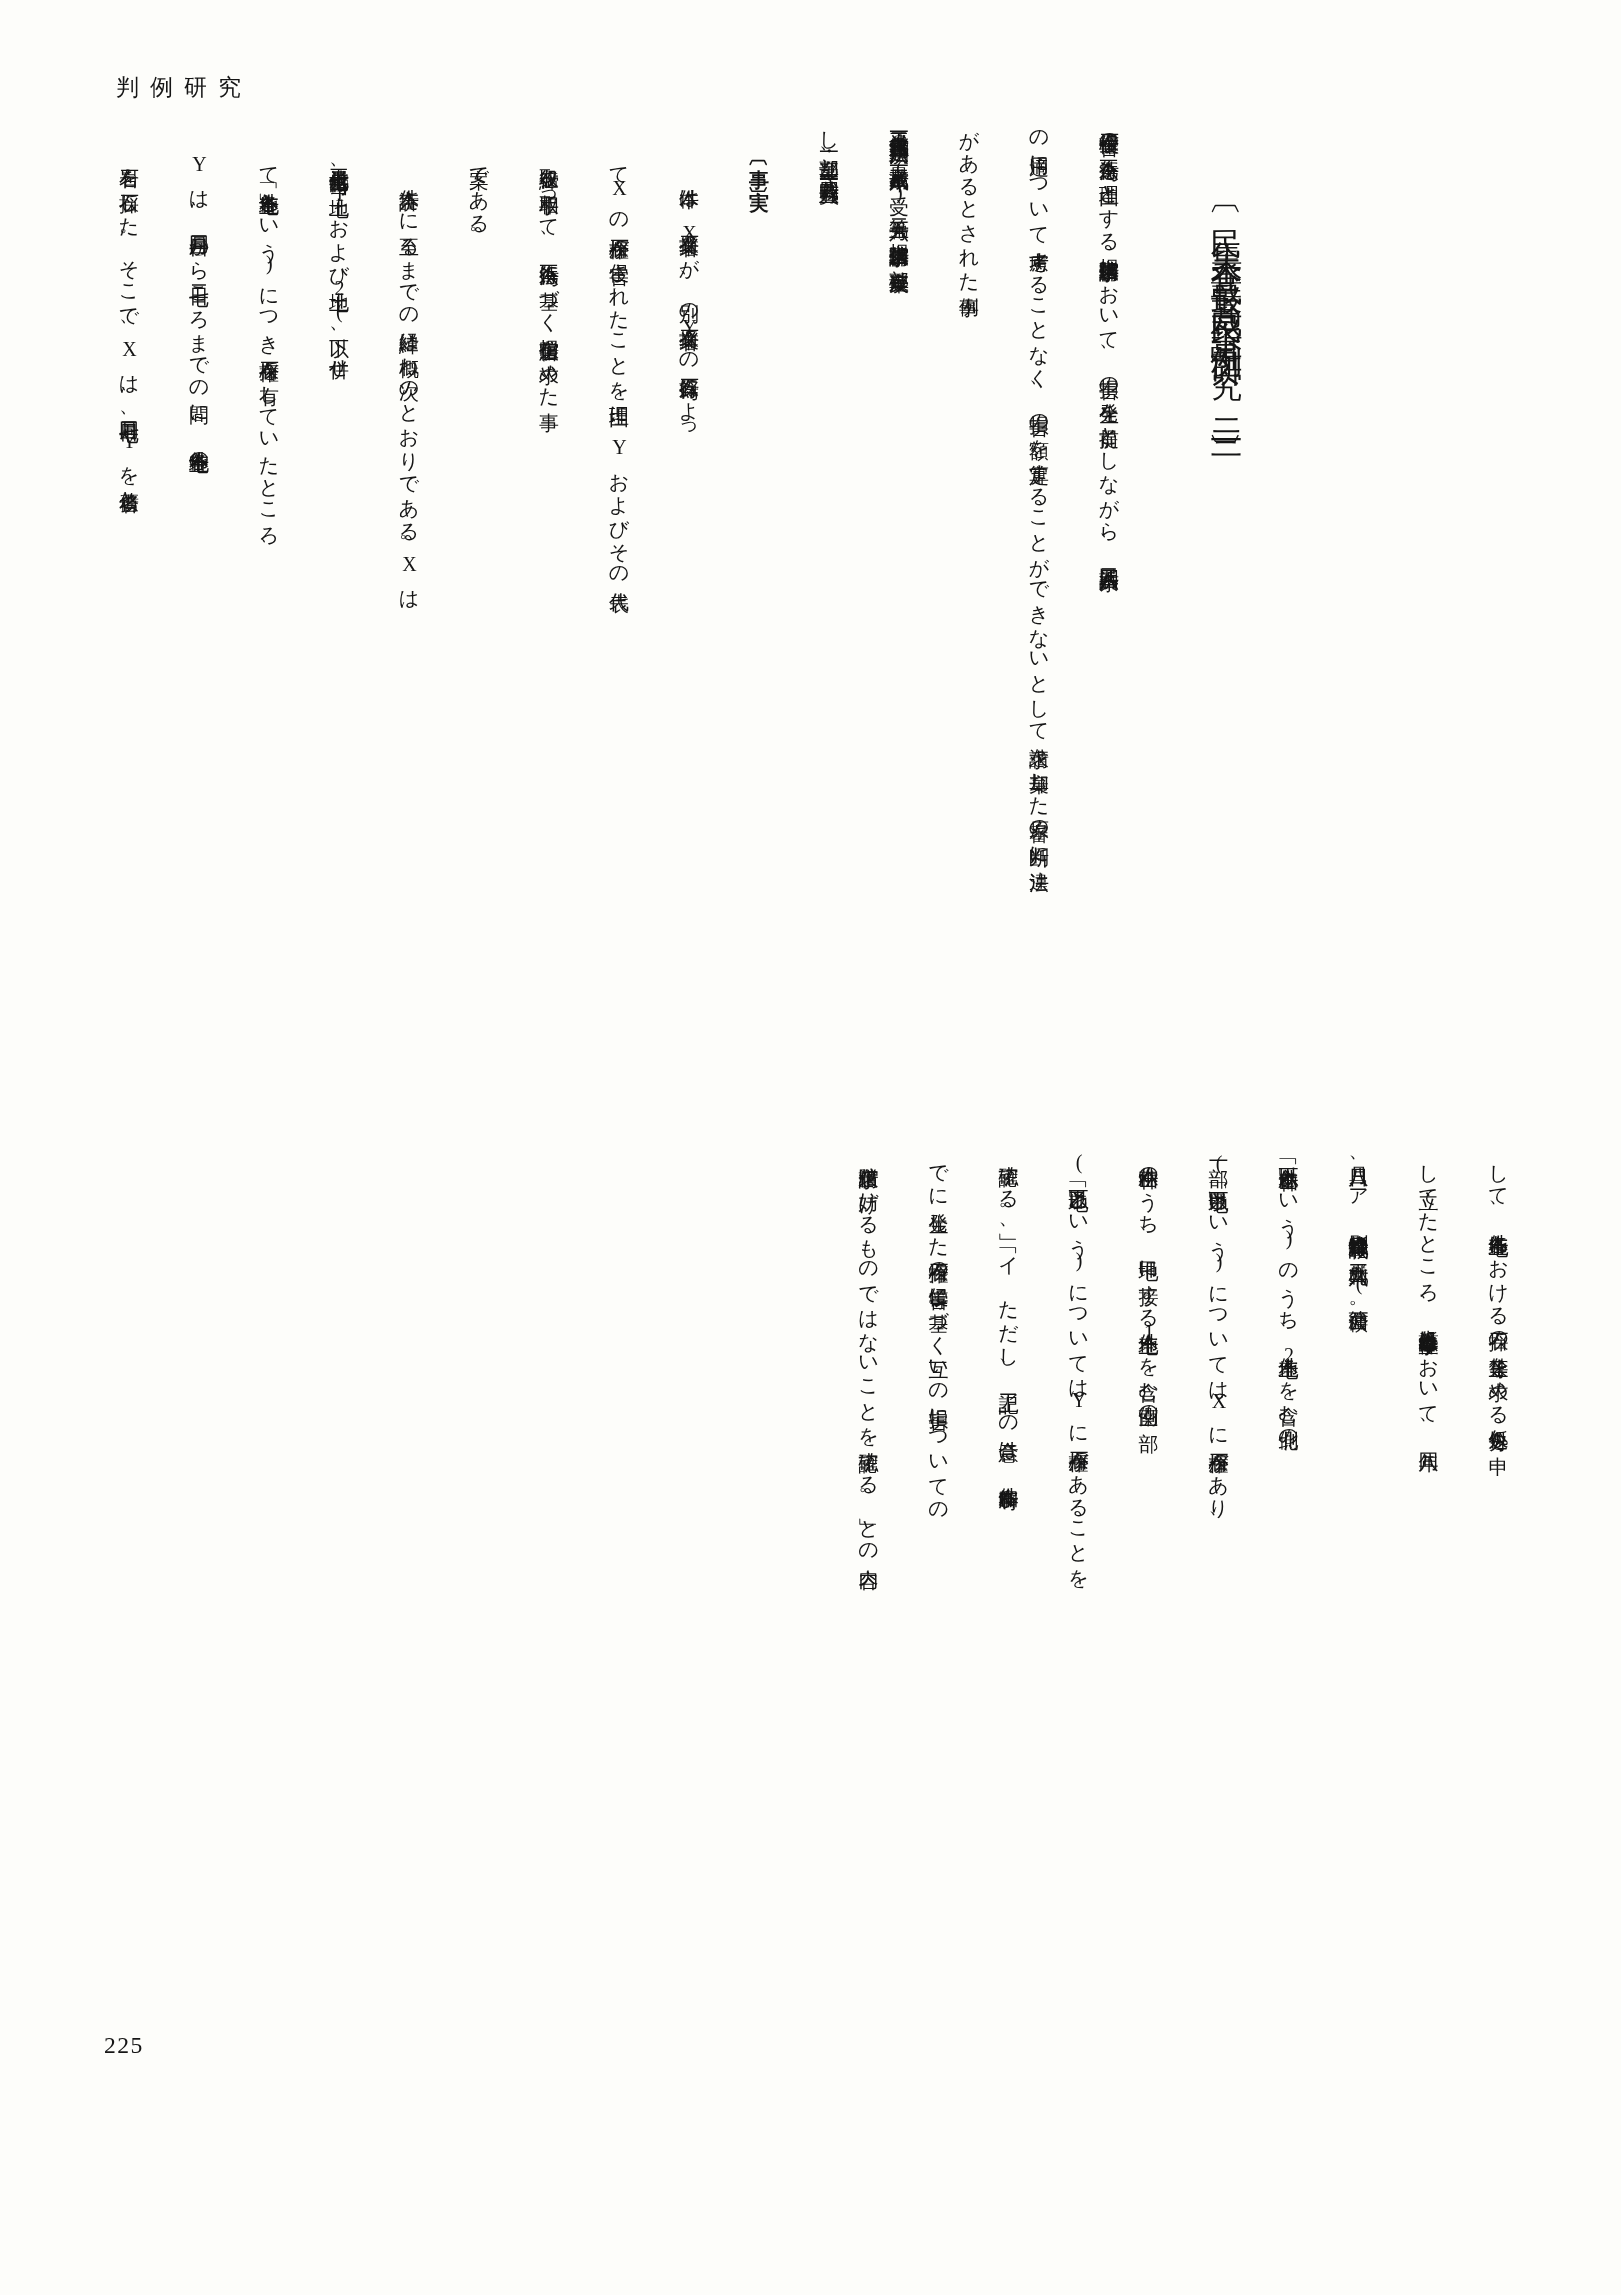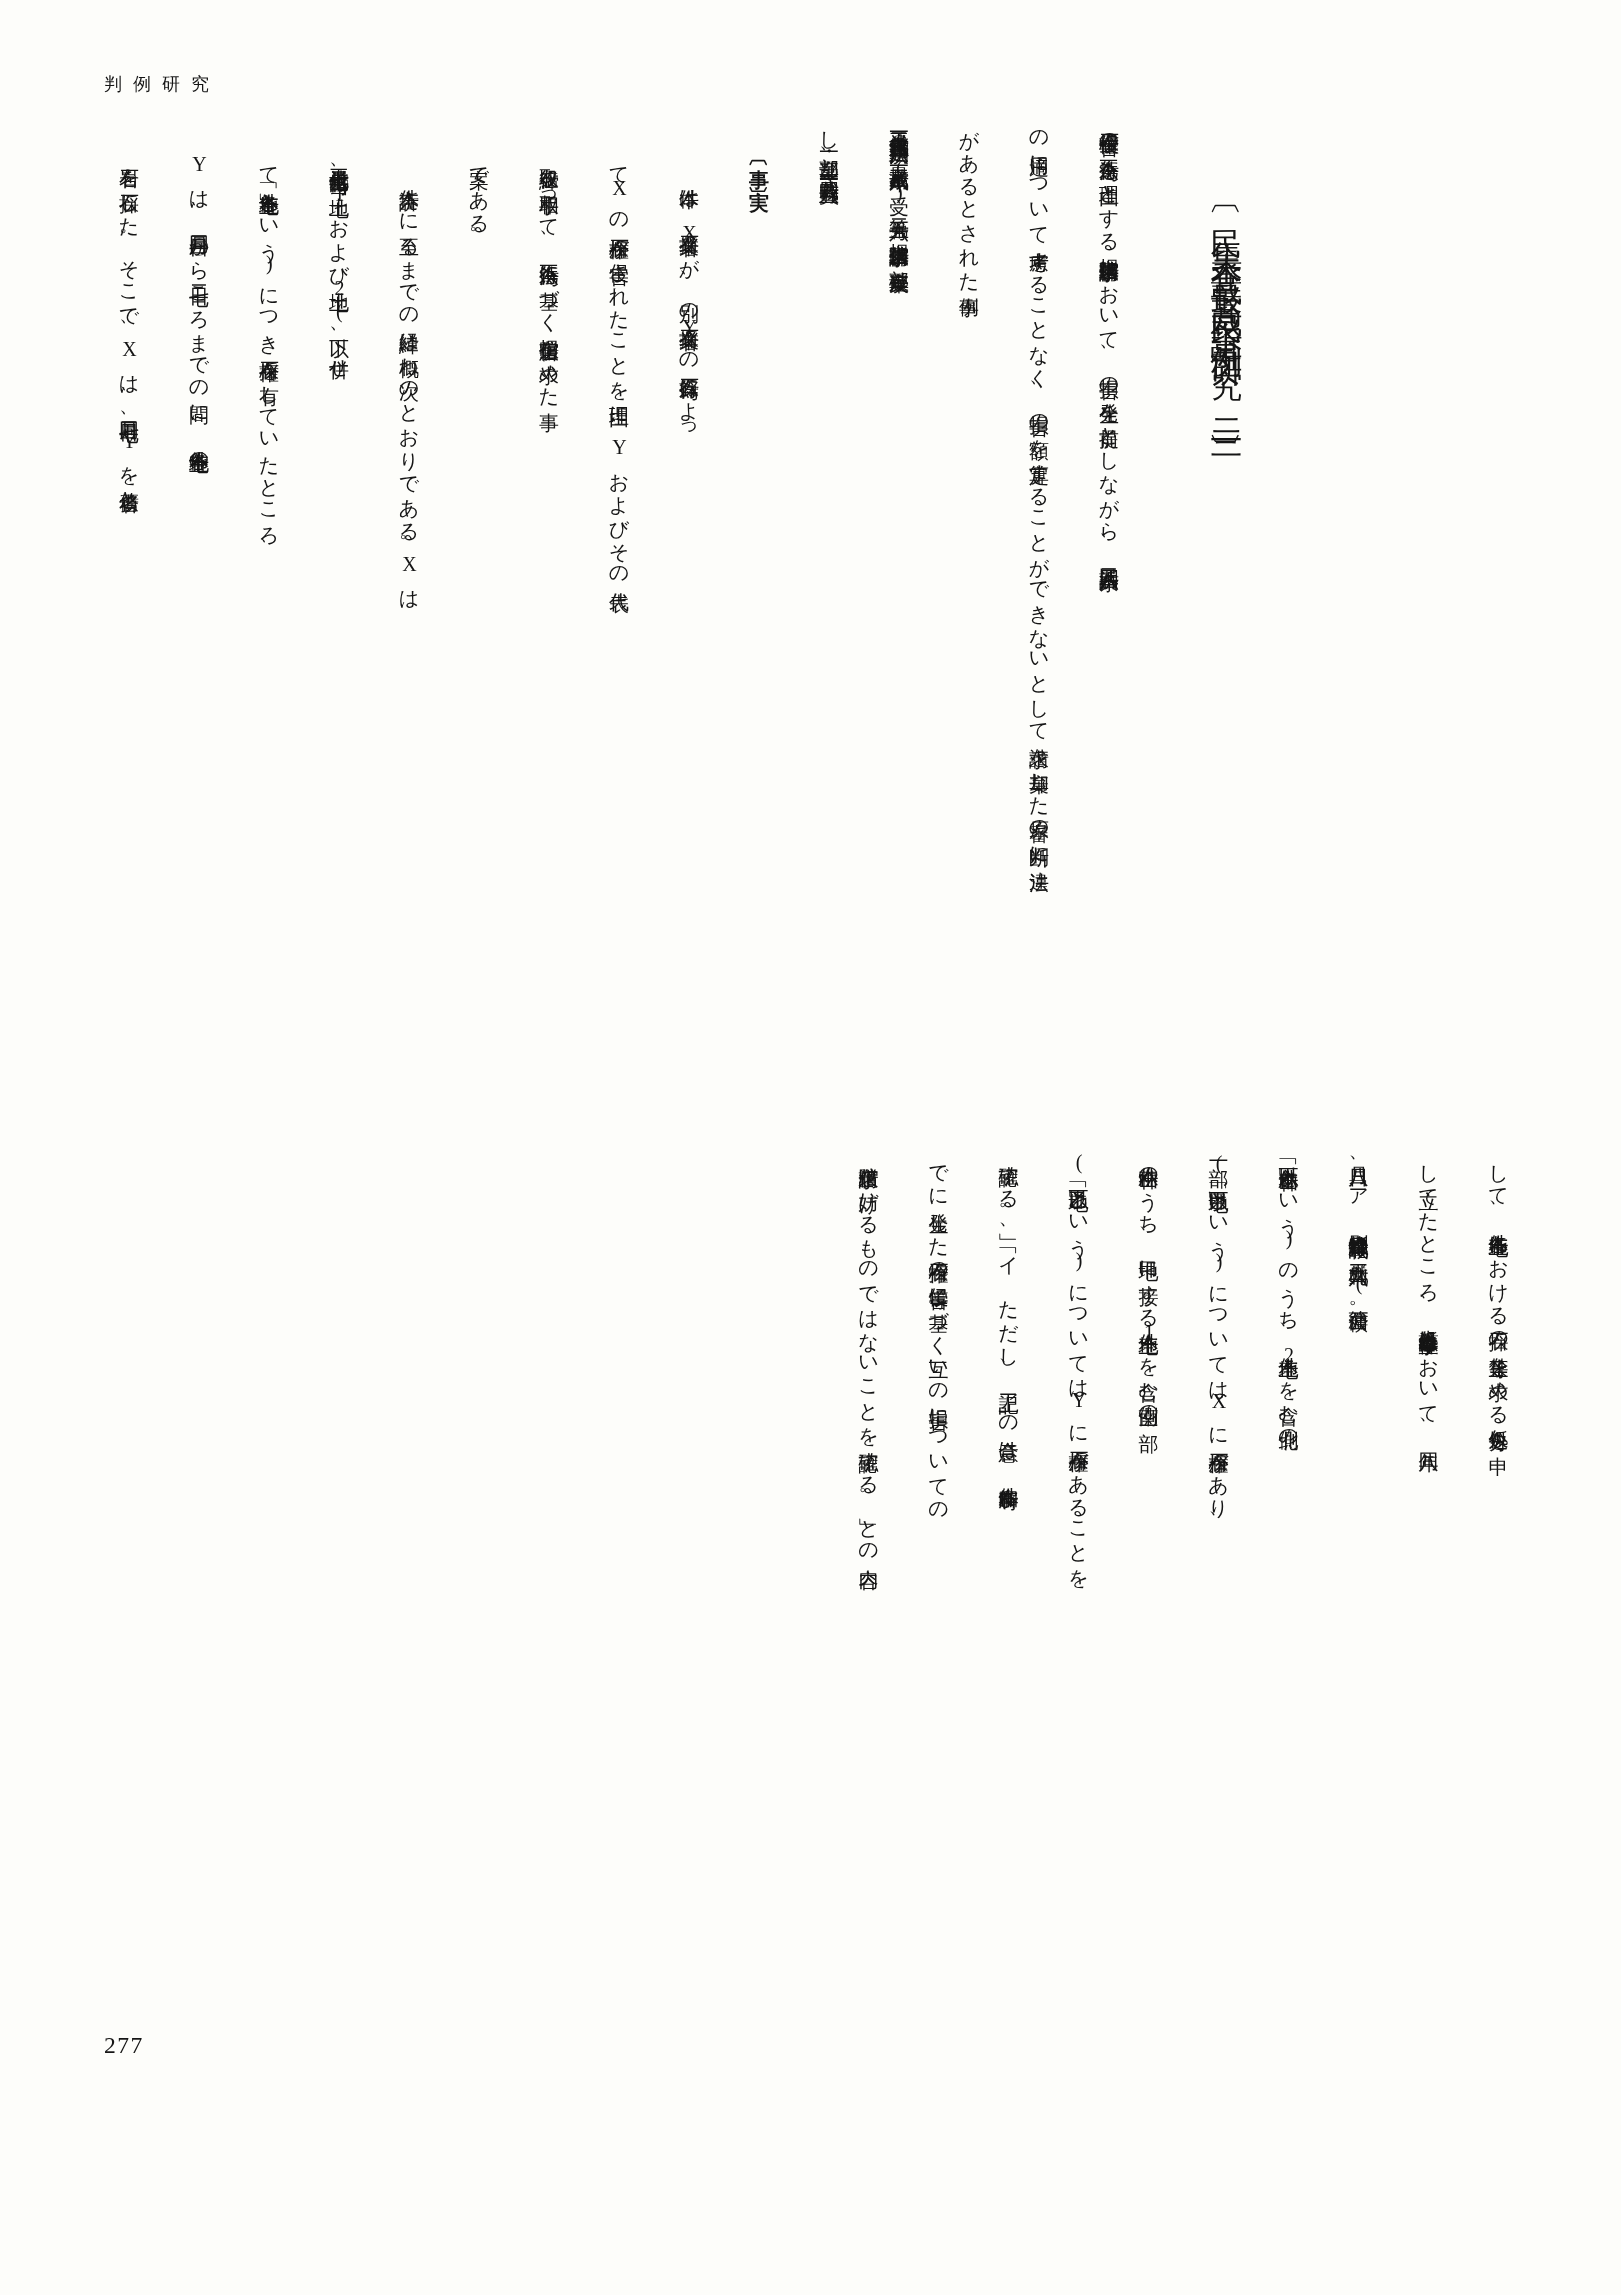--- a/index.html
+++ b/index.html
@@ -7,22 +7,22 @@
     position:relative;
     width:1621px;height:2295px;
     margin:0 auto;
     background:#fdfdfa;
     color:#151515;
     font-family:"Liberation Serif","DejaVu Serif",serif;
     overflow:hidden;
     box-shadow:0 0 9.7px rgba(0,0,0,.25);
   }
   .running-head{
-    position:absolute;left:104px;top:72px;
-    font-size:18px;letter-spacing:11px;
+    position:absolute;left:116px;top:72px;
+    font-size:23px;letter-spacing:11px;
   }
   .page-number{
     position:absolute;left:104px;top:2032px;
     font-size:23.6px;letter-spacing:1.4px;
   }
   .tier{
     position:absolute;
     display:flex;
     flex-direction:row-reverse;
     justify-content:flex-start;
@@ -95,16 +95,16 @@
     <div class="vline facts-line">月八日、「ア　別紙物件目録記載の山林三九六㎡(公簿面積。</div>
     <div class="vline facts-line">以下「本件山林」という)のうち、本件土地2を含む北側の</div>
     <div class="vline facts-line">一部(以下「甲地」という)についてはXに採石権があり、</div>
     <div class="vline facts-line">本件山林のうち、甲地に接する本件土地1を含む南側の一部</div>
     <div class="vline facts-line">(以下「乙地」という)についてはYに採石権があることを</div>
     <div class="vline facts-line">確認する。」、「イ　ただし、上記アの合意は、本件和解時ま</div>
     <div class="vline facts-line">でに発生した採石権の侵害等に基づく互いの損害についての</div>
     <div class="vline facts-line">賠償請求を妨げるものではないことを確認する。」との内容</div>
   </div>
 
-  <div class="page-number">277</div>
+  <div class="page-number">225</div>
 
 </div>
 
 
 </body></html>

